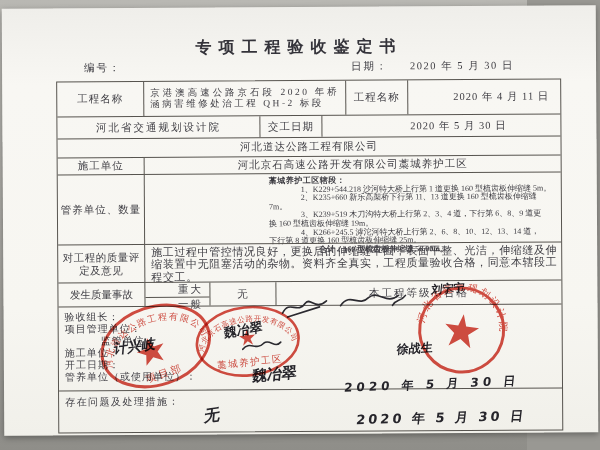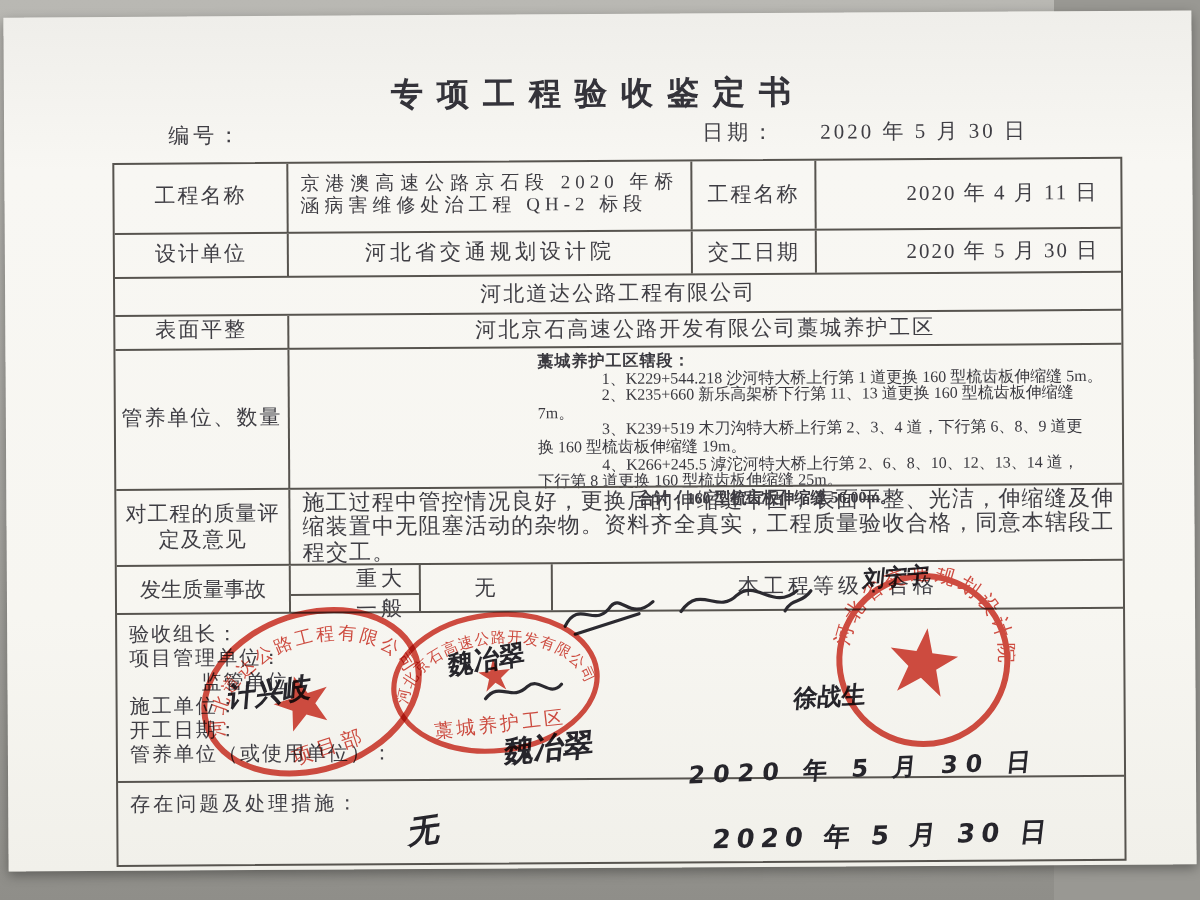--- a/index.html
+++ b/index.html
@@ -89,32 +89,31 @@
     <div class="grid">
 
       <div class="row r1">
         <div class="cell lbl">工程名称</div>
         <div class="cell c-name">京港澳高速公路京石段 2020 年桥涵病害维修处治工程 QH-2 标段</div>
         <div class="cell c-datelbl">工程名称</div>
         <div class="cell c-dateval">2020 年 4 月 11 日</div>
       </div>
 
       <div class="row r2">
-        <div class="cell lbl">设计单位</div>
         <div class="cell c-name" style="text-align:center;font-size:10.5px;letter-spacing:2px;">河北省交通规划设计院</div>
         <div class="cell c-datelbl">交工日期</div>
         <div class="cell c-dateval">2020 年 5 月 30 日</div>
       </div>
 
       <div class="row r3">
         <div class="cell c-span">河北道达公路工程有限公司</div>
       </div>
 
       <div class="row r4">
-        <div class="cell lbl">表面平整</div>
+        <div class="cell lbl">施工单位</div>
         <div class="cell c-span">河北京石高速公路开发有限公司藁城养护工区</div>
       </div>
 
       <div class="row r5">
         <div class="cell lbl">管养单位、数量</div>
         <div class="cell scope-cell">
           <div class="ln-head">藁城养护工区辖段：</div>
           <div class="ln-num">1、K229+544.218 沙河特大桥上行第 1 道更换 160 型梳齿板伸缩缝 5m。</div>
           <div class="ln-num">2、K235+660 新乐高架桥下行第 11、13 道更换 160 型梳齿板伸缩缝</div>
           <div class="ln-cont">7m。</div>

